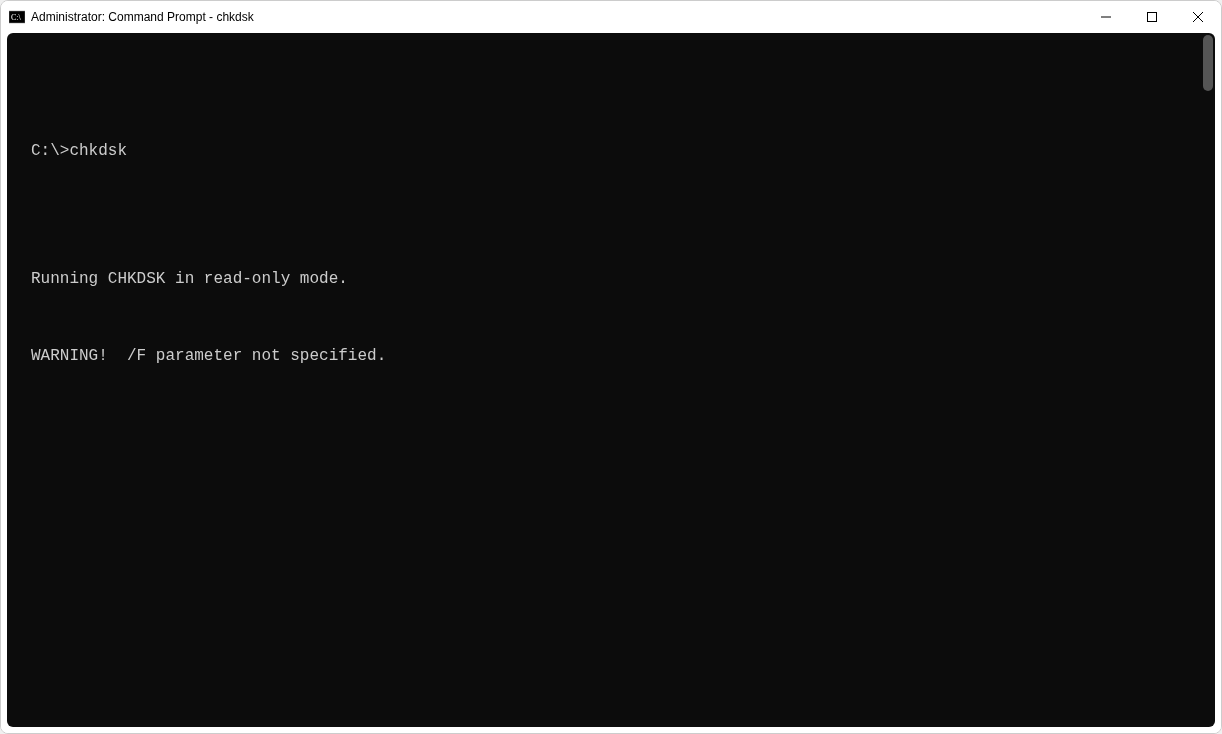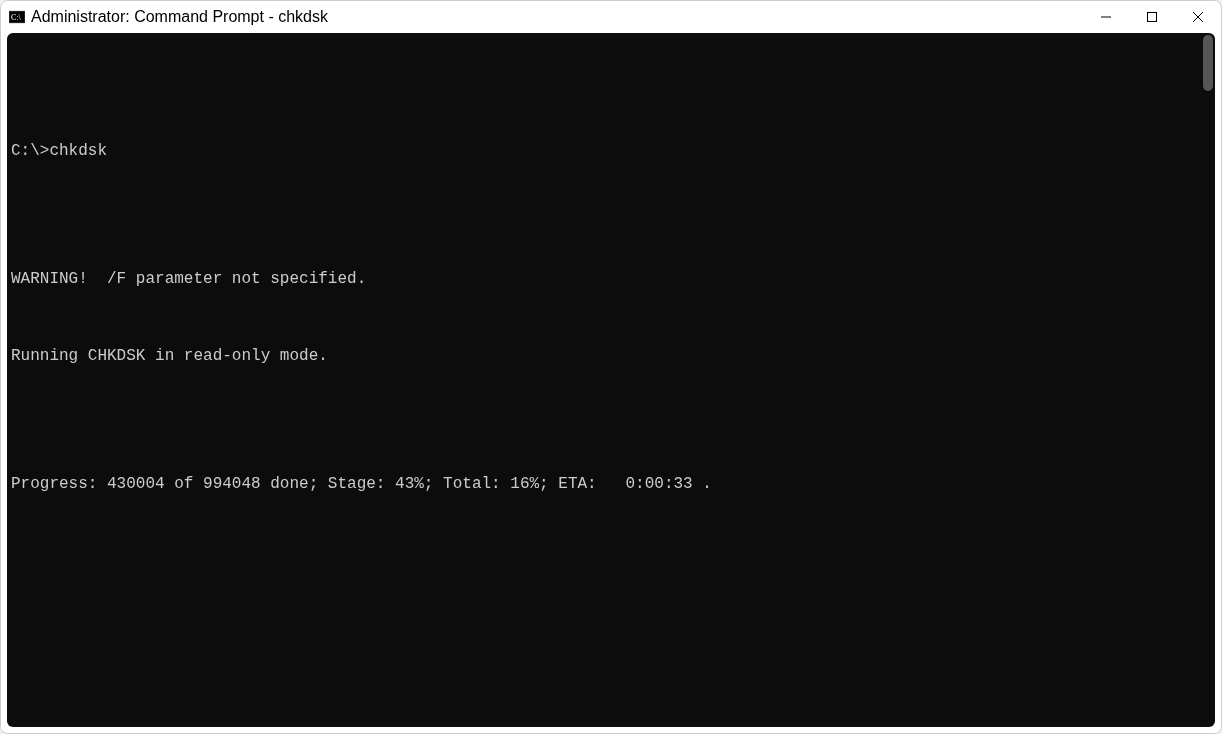--- a/index.html
+++ b/index.html
@@ -34,21 +34,21 @@
     }
     .titlebar-icon {
       width: 16px;
       height: 16px;
       margin-right: 6px;
       display: inline-flex;
       align-items: center;
       justify-content: center;
     }
     .titlebar-title {
-      font-size: 16px;
+      font-size: 12px;
       color: #000000;
       flex: 1;
     }
     .window-controls {
       display: flex;
       height: 100%;
     }
     .win-btn {
       width: 46px;
       height: 100%;
@@ -72,20 +72,21 @@
       font-size: 16px;
       line-height: 1.6;
       padding: 4px 4px;
       white-space: pre;
       overflow: hidden;
       position: relative;
       border-radius: 6px;
     }
     .console-line {
       display: block;
+      margin-left: 20px;
     }
     .scrollbar-track {
       position: absolute;
       right: 0;
       top: 0;
       width: 14px;
       height: 100%;
     }
     .scrollbar-thumb {
       position: absolute;
@@ -126,22 +127,21 @@
             <line x1="10" y1="0" x2="0" y2="10" stroke="#000" stroke-width="1"></line>
           </svg>
       </div>
     </div>
   </div>
   <div class="console-area-wrapper">
     <div class="console-area">
       <span class="console-line"></span>
       <span class="console-line">C:\&gt;chkdsk</span>
       <span class="console-line"></span>
+      <span class="console-line">Running CHKDSK in read-only mode.</span>
       <span class="console-line">WARNING!  /F parameter not specified.</span>
-      <span class="console-line">Running CHKDSK in read-only mode.</span>
       <span class="console-line"></span>
-      <span class="console-line">Progress: 430004 of 994048 done; Stage: 43%; Total: 16%; ETA:   0:00:33 .</span>
       <div class="scrollbar-track">
         <div class="scrollbar-thumb"></div>
       </div>
     </div>
   </div>
 </div>
 
 </body></html>

